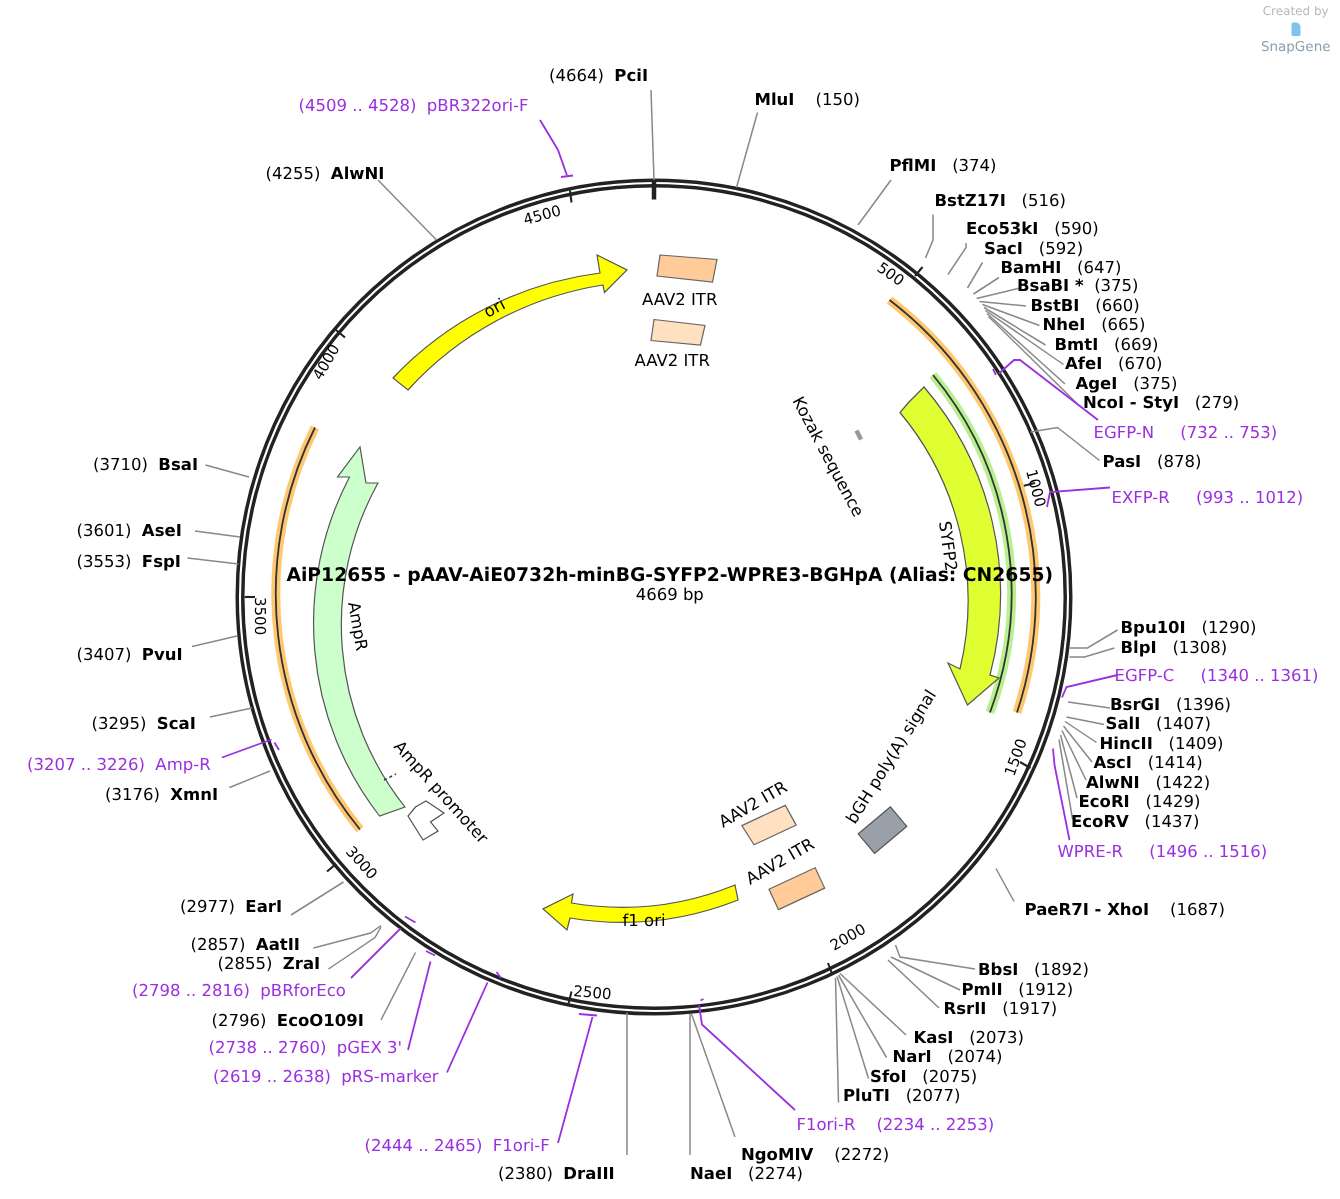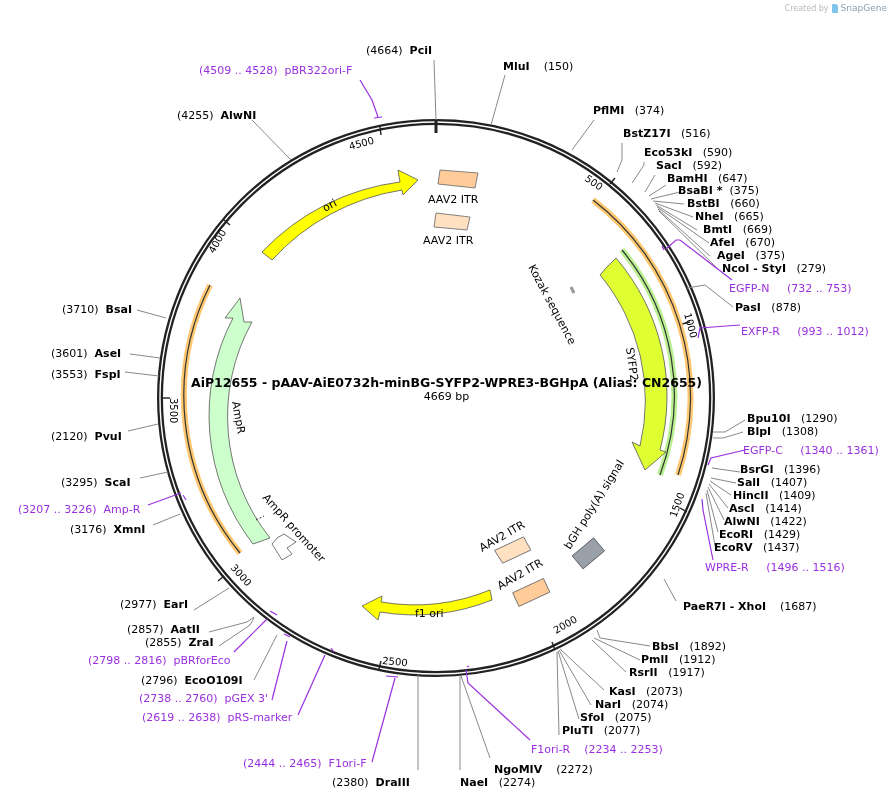--- a/index.html
+++ b/index.html
@@ -1,20 +1,20 @@
 <!DOCTYPE html>
 <html><head>
 <meta charset="utf-8">
 <style>
   html, body { margin:0; padding:0; background:#ffffff; }
   body { width:893px; height:799px; position:relative; overflow:hidden;
          font-family:"DejaVu Sans", "Liberation Sans", sans-serif; }
   #map { position:absolute; left:0; top:0; width:893px; height:799px; }
   .credit { position:absolute; right:6px; top:3px; font-size:8px; color:#b9b9b9;
-            display:flex; align-items:flex-end; gap:3px; }
+            display:flex; align-items:center; gap:3px;flex-direction:column; }
   .credit .brand { color:#8aa0b0; font-size:9px; }
   .credit .logo { width:6px; height:9px; background:#7fc4ea; border-radius:1px 3px 1px 1px; display:inline-block; }
   .lbl { position:absolute; font-size:11px; white-space:nowrap; line-height:13px; color:#000; }
   .lbl .pos { font-weight:normal; }
   .lbl .nm { font-weight:bold; }
   .lbl.primer { color:#9a30e0; }
   .lbl.primer .nm { font-weight:normal; }
   .title { position:absolute; left:0; width:893px; top:375px; text-align:center;
            font-weight:bold; font-size:12.5px; color:#000; }
   .bp { position:absolute; left:0; width:893px; top:390px; text-align:center; font-size:11px; color:#000; }
@@ -218,21 +218,21 @@
 <div class="lbl" style="left:562px;top:724px"><span class="nm">PluTI</span>&nbsp;&nbsp; <span class="pos">(2077)</span></div>
 <div class="lbl" style="left:494px;top:763px"><span class="nm">NgoMIV</span>&nbsp;&nbsp;&nbsp; <span class="pos">(2272)</span></div>
 <div class="lbl" style="left:460px;top:776px"><span class="nm">NaeI</span>&nbsp;&nbsp; <span class="pos">(2274)</span></div>
 <div class="lbl" style="left:332px;top:776px"><span class="pos">(2380)</span>&nbsp; <span class="nm">DraIII</span></div>
 <div class="lbl" style="left:141px;top:674px"><span class="pos">(2796)</span>&nbsp; <span class="nm">EcoO109I</span></div>
 <div class="lbl" style="left:145px;top:636px"><span class="pos">(2855)</span>&nbsp; <span class="nm">ZraI</span></div>
 <div class="lbl" style="left:127px;top:623px"><span class="pos">(2857)</span>&nbsp; <span class="nm">AatII</span></div>
 <div class="lbl" style="left:120px;top:598px"><span class="pos">(2977)</span>&nbsp; <span class="nm">EarI</span></div>
 <div class="lbl" style="left:70px;top:523px"><span class="pos">(3176)</span>&nbsp; <span class="nm">XmnI</span></div>
 <div class="lbl" style="left:61px;top:476px"><span class="pos">(3295)</span>&nbsp; <span class="nm">ScaI</span></div>
-<div class="lbl" style="left:51px;top:430px"><span class="pos">(2120)</span>&nbsp; <span class="nm">PvuI</span></div>
+<div class="lbl" style="left:51px;top:430px"><span class="pos">(3407)</span>&nbsp; <span class="nm">PvuI</span></div>
 <div class="lbl" style="left:51px;top:368px"><span class="pos">(3553)</span>&nbsp; <span class="nm">FspI</span></div>
 <div class="lbl" style="left:51px;top:347px"><span class="pos">(3601)</span>&nbsp; <span class="nm">AseI</span></div>
 <div class="lbl" style="left:62px;top:303px"><span class="pos">(3710)</span>&nbsp; <span class="nm">BsaI</span></div>
 <div class="lbl" style="left:177px;top:109px"><span class="pos">(4255)</span>&nbsp; <span class="nm">AlwNI</span></div>
 
 <div class="lbl primer" style="left:199px;top:64px"><span class="pos">(4509 .. 4528)</span>&nbsp; <span class="nm">pBR322ori-F</span></div>
 <div class="lbl primer" style="left:729px;top:282px"><span class="nm">EGFP-N</span>&nbsp;&nbsp;&nbsp;&nbsp; <span class="pos">(732 .. 753)</span></div>
 <div class="lbl primer" style="left:741px;top:325px"><span class="nm">EXFP-R</span>&nbsp;&nbsp;&nbsp;&nbsp; <span class="pos">(993 .. 1012)</span></div>
 <div class="lbl primer" style="left:743px;top:444px"><span class="nm">EGFP-C</span>&nbsp;&nbsp;&nbsp;&nbsp; <span class="pos">(1340 .. 1361)</span></div>
 <div class="lbl primer" style="left:705px;top:561px"><span class="nm">WPRE-R</span>&nbsp;&nbsp;&nbsp;&nbsp; <span class="pos">(1496 .. 1516)</span></div>

